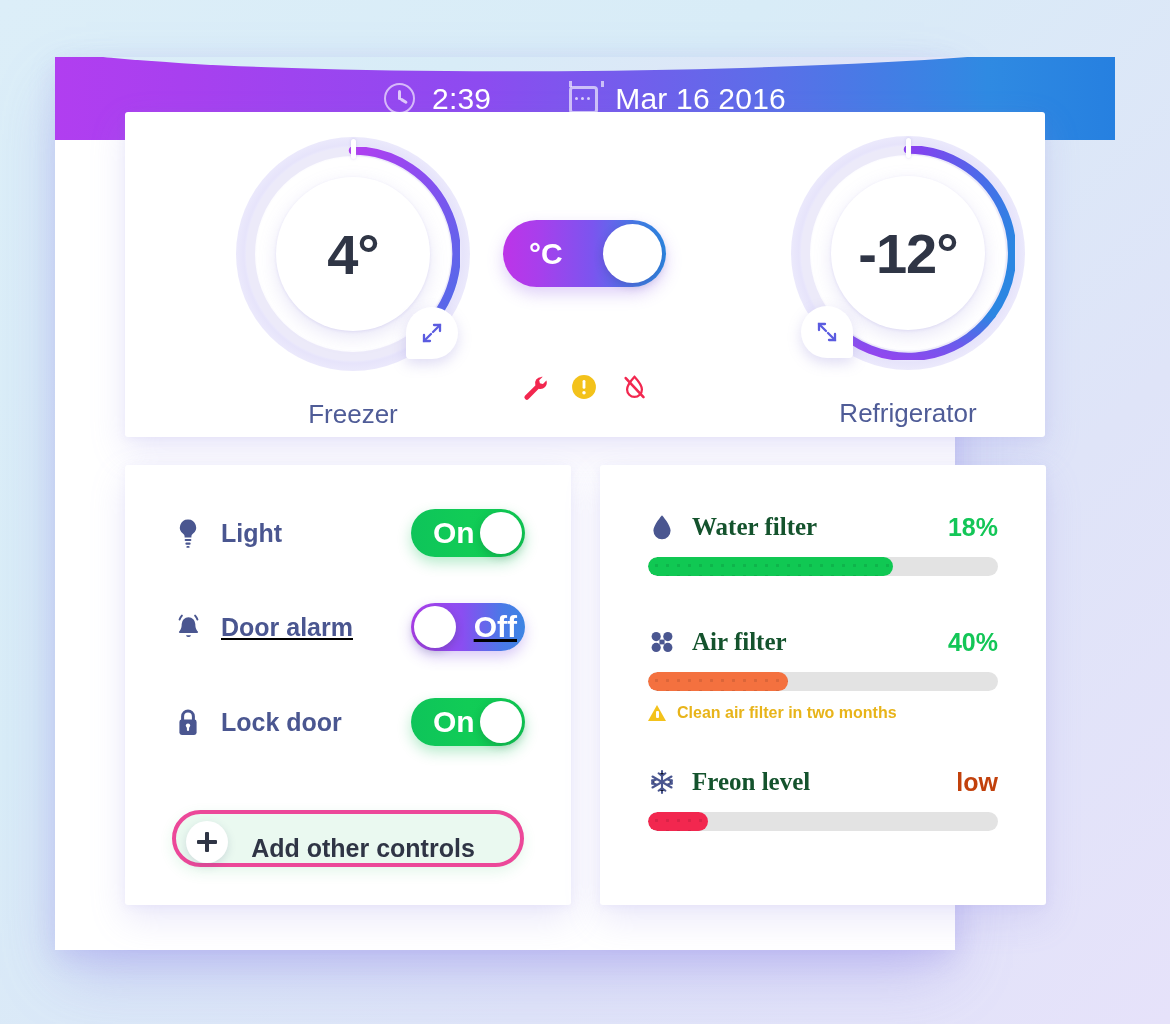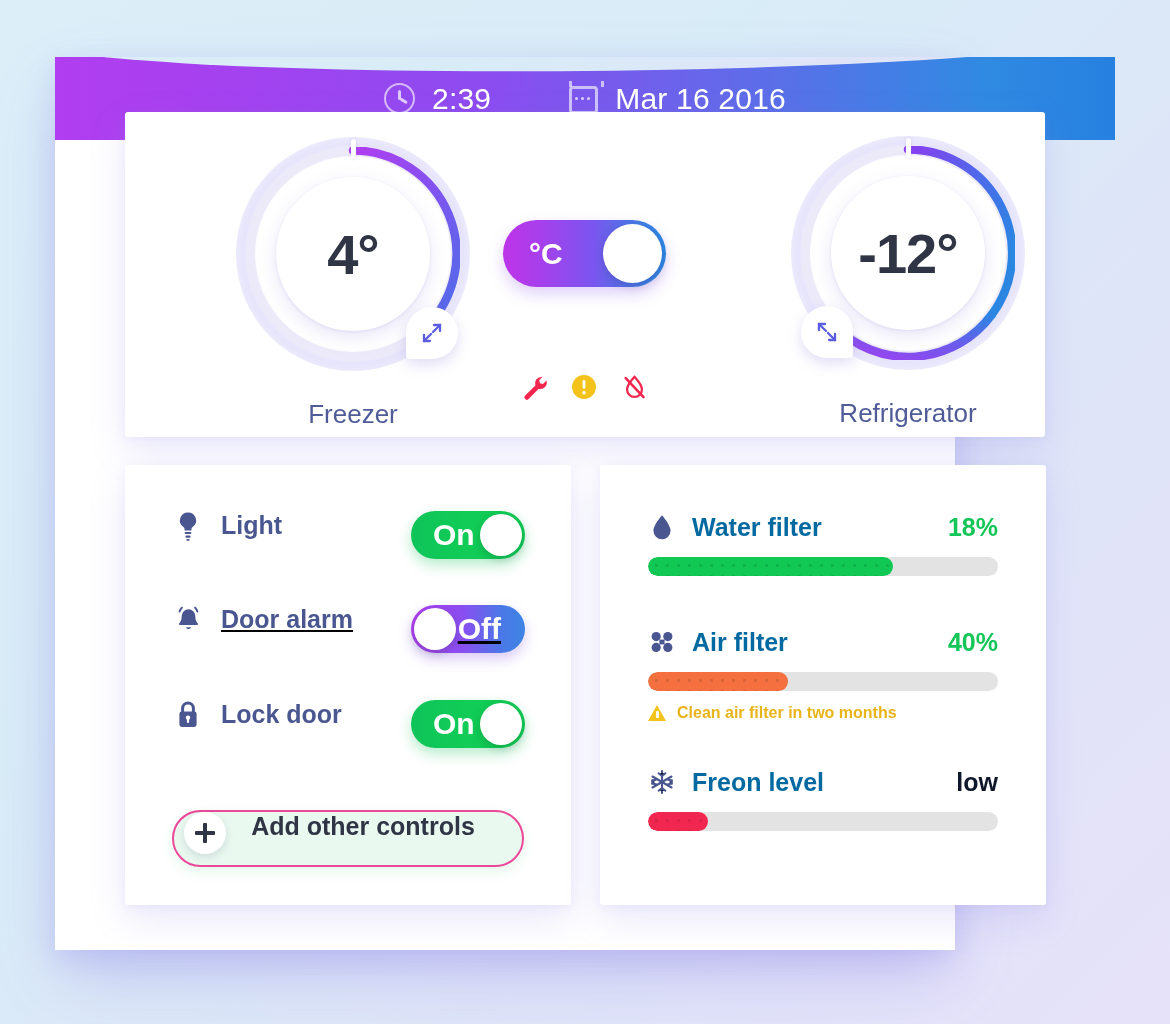--- a/index.html
+++ b/index.html
@@ -192,21 +192,21 @@
     position: absolute; left: 378px; top: 256px;
     width: 163px; height: 40px;
     display: flex; align-items: center; justify-content: center; gap: 22px;
   }
   .si { width: 28px; height: 28px; position: relative; }
 
   
   .ctrl-row {
     position: absolute;
     left: 48px; width: 352px; height: 44px;
-    display: flex; align-items: flex-start;
+    display: flex; align-items: center;
   }
   #row-light { top: 46px; }
   #row-alarm { top: 140px; text-decoration: underline; }
   #row-lock  { top: 235px; }
 
   .ctrl-icon { width: 30px; display: flex; justify-content: center; }
   .ctrl-label {
     margin-left: 18px;
     font-size: 25px; color: #4a5690; font-weight: 700;
     flex: 1;
@@ -215,35 +215,35 @@
   .sw {
     width: 114px; height: 48px; border-radius: 24px;
     position: relative; display: flex; align-items: center;
   }
   .sw.on  { background: linear-gradient(90deg,#0ec45a 0%, #11cc56 50%, #0fc953 100%);
             box-shadow: 0 6px 14px rgba(16,190,85,0.30); justify-content: flex-start; }
   .sw.off { background: linear-gradient(90deg,#b03df0 0%, #8a4ef1 45%, #4a79e7 80%, #3d85e3 100%);
             box-shadow: 0 6px 14px rgba(130,80,230,0.30); justify-content: flex-end; }
   .sw .sw-text { color:#ffffff; font-size: 30px; font-weight: 700; }
   .sw.on  .sw-text { margin-left: 22px; }
-  .sw.off .sw-text { margin-right: 24px; }
+  .sw.off .sw-text { margin-right: 8px; }
   .sw .sw-knob {
     position: absolute; top: 3px;
     width: 42px; height: 42px; border-radius: 50%;
     background: #ffffff; box-shadow: 0 3px 8px rgba(20,60,40,0.22);
   }
   .sw.on  .sw-knob { right: 3px; }
   .sw.off .sw-knob { left: 3px; }
 
   
   #add-controls {
     position: absolute; left: 47px; top: 345px;
     width: 352px; height: 57px; border-radius: 29px;
-    background: #eaf9f0; border: 2px solid #ec4899;
-    display: flex; align-items: flex-start;
+    background: #eaf9f0; border: 4px solid #ec4899;
+    display: flex; align-items: flex-end;
     box-shadow: 0 5px 14px rgba(30,190,90,0.12);
     cursor: pointer;
   }
   #add-controls .plus-btn {
     width: 42px; height: 42px; border-radius: 50%;
     background: #ffffff; margin-left: 10px;
     box-shadow: 0 3px 9px rgba(70,90,130,0.18);
     display: flex; align-items: center; justify-content: center;
     position: relative;
   }
@@ -263,25 +263,25 @@
     position: absolute; left: 48px; width: 350px;
   }
   #meter-water { top: 45px; }
   #meter-air   { top: 160px; }
   #meter-freon { top: 300px; }
 
   .meter-head { display: flex; align-items: center; height: 34px; }
   .meter-icon { width: 28px; display: flex; justify-content: center; }
   .meter-name {
     margin-left: 16px; flex: 1;
-    font-size: 25px; font-weight: 700; color: #0369a1;
+    font-size: 25px; font-weight: 700; color: #14532d; font-family: Liberation Serif, serif;
   }
   .meter-value { font-size: 25px; font-weight: 700; }
   .meter-value.green { color: #13c657; }
-  .meter-value.pink  { color: #0f172a; text-align: right; }
+  .meter-value.pink  { color: #c2410c; text-align: right; }
 
   .bar {
     margin-top: 13px;
     height: 19px; border-radius: 10px; background: #e3e3e3;
     overflow: hidden; position: relative;
   }
   .bar-fill {
     height: 19px; border-radius: 10px; position: relative;
   }
   .bar-fill::after {

